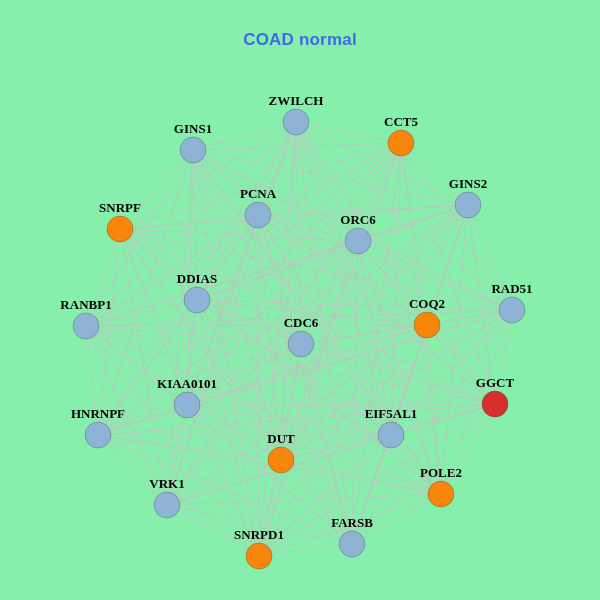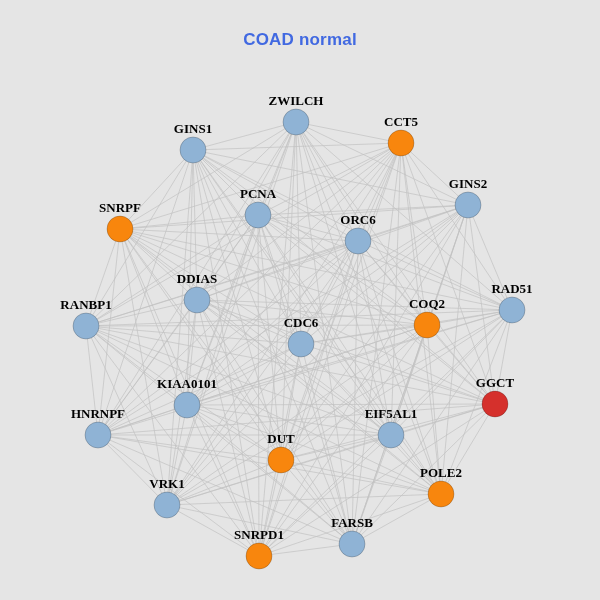--- a/index.html
+++ b/index.html
@@ -5,21 +5,21 @@
   html, body {
     margin: 0;
     padding: 0;
     background: #ffffff;
     font-family: "Liberation Sans", sans-serif;
   }
   .canvas {
     position: relative;
     width: 600px;
     height: 600px;
-    background: #e5e5e5;
+    background: #86efac;
     overflow: hidden;
   }
   .chart-title {
     position: absolute;
     top: 30px;
     left: 0;
     width: 600px;
     text-align: center;
     font-size: 17px;
     font-weight: bold;

